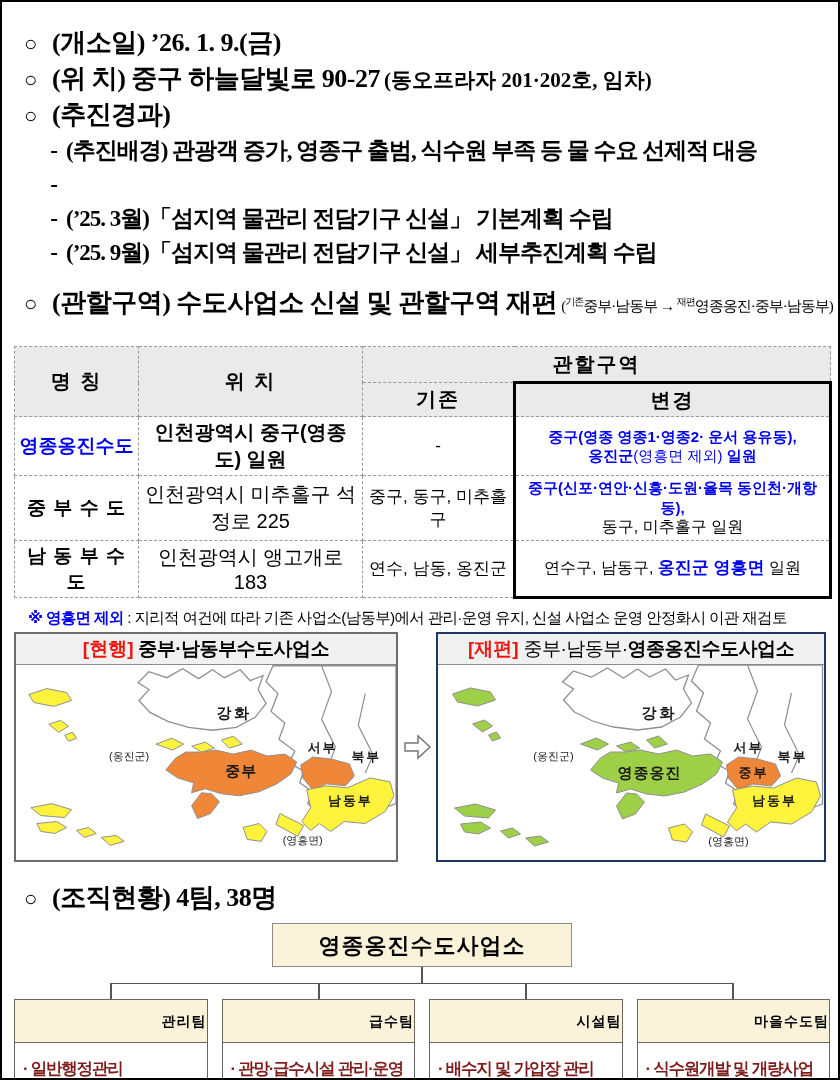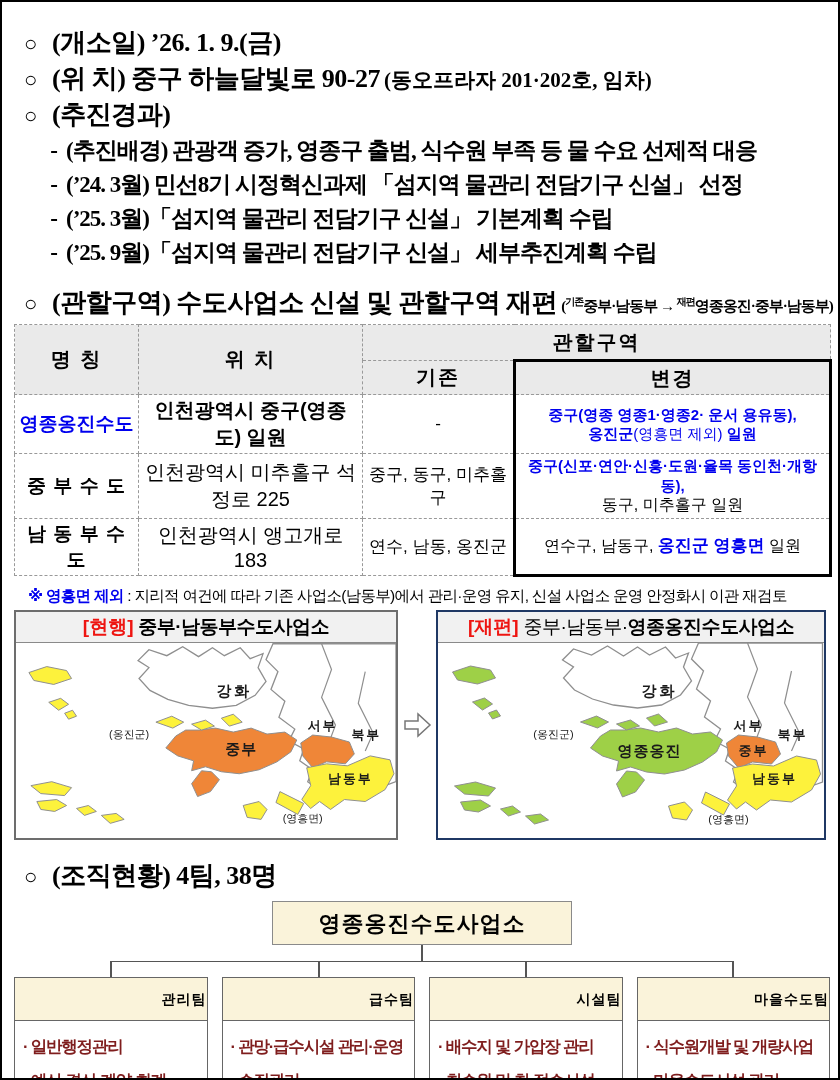--- a/index.html
+++ b/index.html
@@ -14,24 +14,24 @@
   .iline{display:flex;align-items:baseline;line-height:34px;height:36px;}
   .iline .marker{width:28px;font-size:22px;flex:0 0 28px;text-align:left;padding-left:10px;}
   .iline .txt{font-size:26px;font-weight:bold;letter-spacing:-0.5px;}
   .iline .paren{font-size:21px;font-weight:bold;margin-left:4px;}
   .sline{display:flex;align-items:baseline;line-height:33px;height:34px;}
   .sline .marker{width:22px;flex:0 0 22px;text-align:right;padding-right:8px;font-size:23px;font-weight:bold;padding-left:22px;}
   .sline .txt{font-size:23px;font-weight:bold;letter-spacing:-1px;}
   .jline{display:flex;align-items:baseline;margin-top:14px;height:40px;line-height:36px;}
   .jline .marker{width:28px;flex:0 0 28px;font-size:22px;padding-left:10px;}
   .jline .txt{font-size:26px;font-weight:bold;letter-spacing:-0.5px;white-space:nowrap;}
-  .jline .note{font-size:15px;font-weight:bold;margin-left:4px;white-space:nowrap;letter-spacing:-1px;}
+  .jline .note{font-size:15px;font-weight:normal;margin-left:4px;white-space:nowrap;letter-spacing:-1px;}
   .jline .note sup{font-size:10px;}
   
-  table.juris{border-collapse:collapse;width:816px;table-layout:fixed;margin-top:0;}
+  table.juris{border-collapse:collapse;width:816px;table-layout:fixed;margin-top:22px;}
   table.juris th,table.juris td{border:1px dashed #999;padding:2px 4px;text-align:center;vertical-align:middle;}
   table.juris th{background:var(--header_gray);font-size:20px;letter-spacing:2px;}
   th.sub{font-size:19px;letter-spacing:1px;height:28px;}
   th.top{height:30px;}
   td.name{font-size:19px;font-weight:bold;letter-spacing:1px;}
   td.name.blue{color:var(--accent_blue);letter-spacing:0;}
   td.loc{font-size:20px;text-align:left;padding-left:8px;}
   td.loc.b{font-weight:bold;}
   td.exist{font-size:17px;}
   td.chg{font-size:15px;line-height:1.3;}
@@ -107,21 +107,20 @@
     <div class="iline">
       <span class="marker">○</span>
       <span class="txt">(추진경과)</span>
     </div>
     <div class="sline">
       <span class="marker">-</span>
       <span class="txt">(추진배경) 관광객 증가, 영종구 출범, 식수원 부족 등 물 수요 선제적 대응</span>
     </div>
     <div class="sline">
       <span class="marker">-</span>
-      <span class="txt">(’24. 3월) 민선8기 시정혁신과제 「섬지역 물관리 전담기구 신설」 선정</span>
     </div>
     <div class="sline">
       <span class="marker">-</span>
       <span class="txt">(’25. 3월)「섬지역 물관리 전담기구 신설」 기본계획 수립</span>
     </div>
     <div class="sline">
       <span class="marker">-</span>
       <span class="txt">(’25. 9월)「섬지역 물관리 전담기구 신설」 세부추진계획 수립</span>
     </div>
     <div class="jline">

